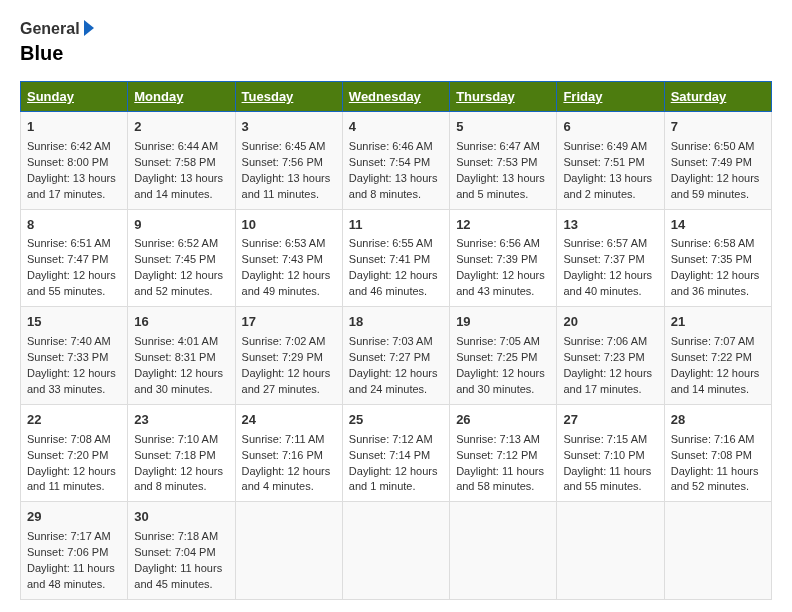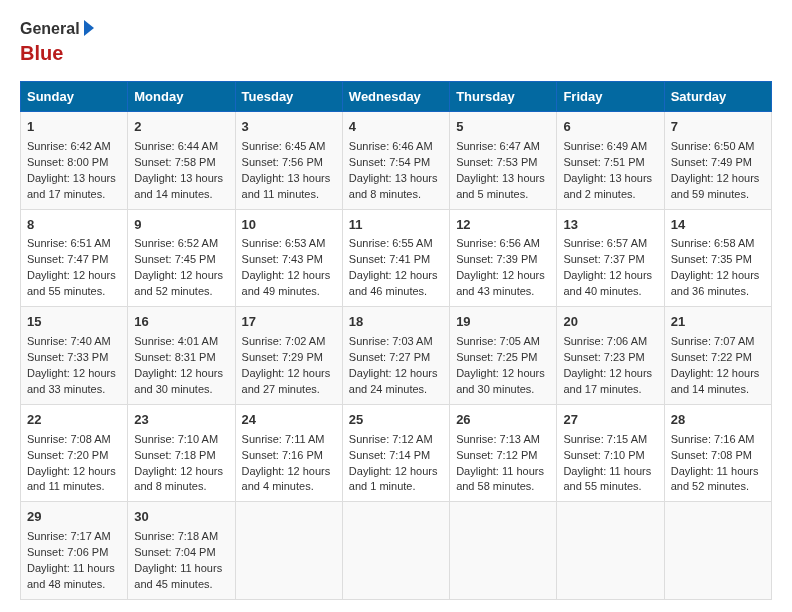--- a/index.html
+++ b/index.html
@@ -32,27 +32,28 @@
     .location {
       font-size: 16px;
       color: #555;
     }
     table {
       width: 100%;
       border-collapse: collapse;
       font-size: 11px;
     }
     thead th {
-      background-color: #0369a1;
+      background-color: #4d7c0f;
       color: #fff;
       padding: 7px 6px;
       text-align: left;
       font-size: 13px;
       font-weight: bold;
       border: 1px solid #1565C0;
+      text-decoration: underline;
     }
     tbody tr {
       border-bottom: 1px solid #ddd;
     }
     tbody td {
       vertical-align: top;
       padding: 6px 6px;
       border: 1px solid #ddd;
       min-height: 80px;
       height: 85px;
@@ -170,21 +171,21 @@
   }
   .logo-text-general {
     font-size: 16px;
     font-weight: bold;
     color: #333;
     font-family: Arial, sans-serif;
   }
   .logo-text-blue {
     font-size: 20px;
     font-weight: bold;
-    color: #b91c1c;
+    color: #000000;
     font-family: Arial, sans-serif;
   }
   .logo-flag {
     width: 0;
     height: 0;
     border-left: 10px solid #1565C0;
     border-top: 8px solid transparent;
     border-bottom: 8px solid transparent;
     margin-left: 4px;
     margin-bottom: 2px;

